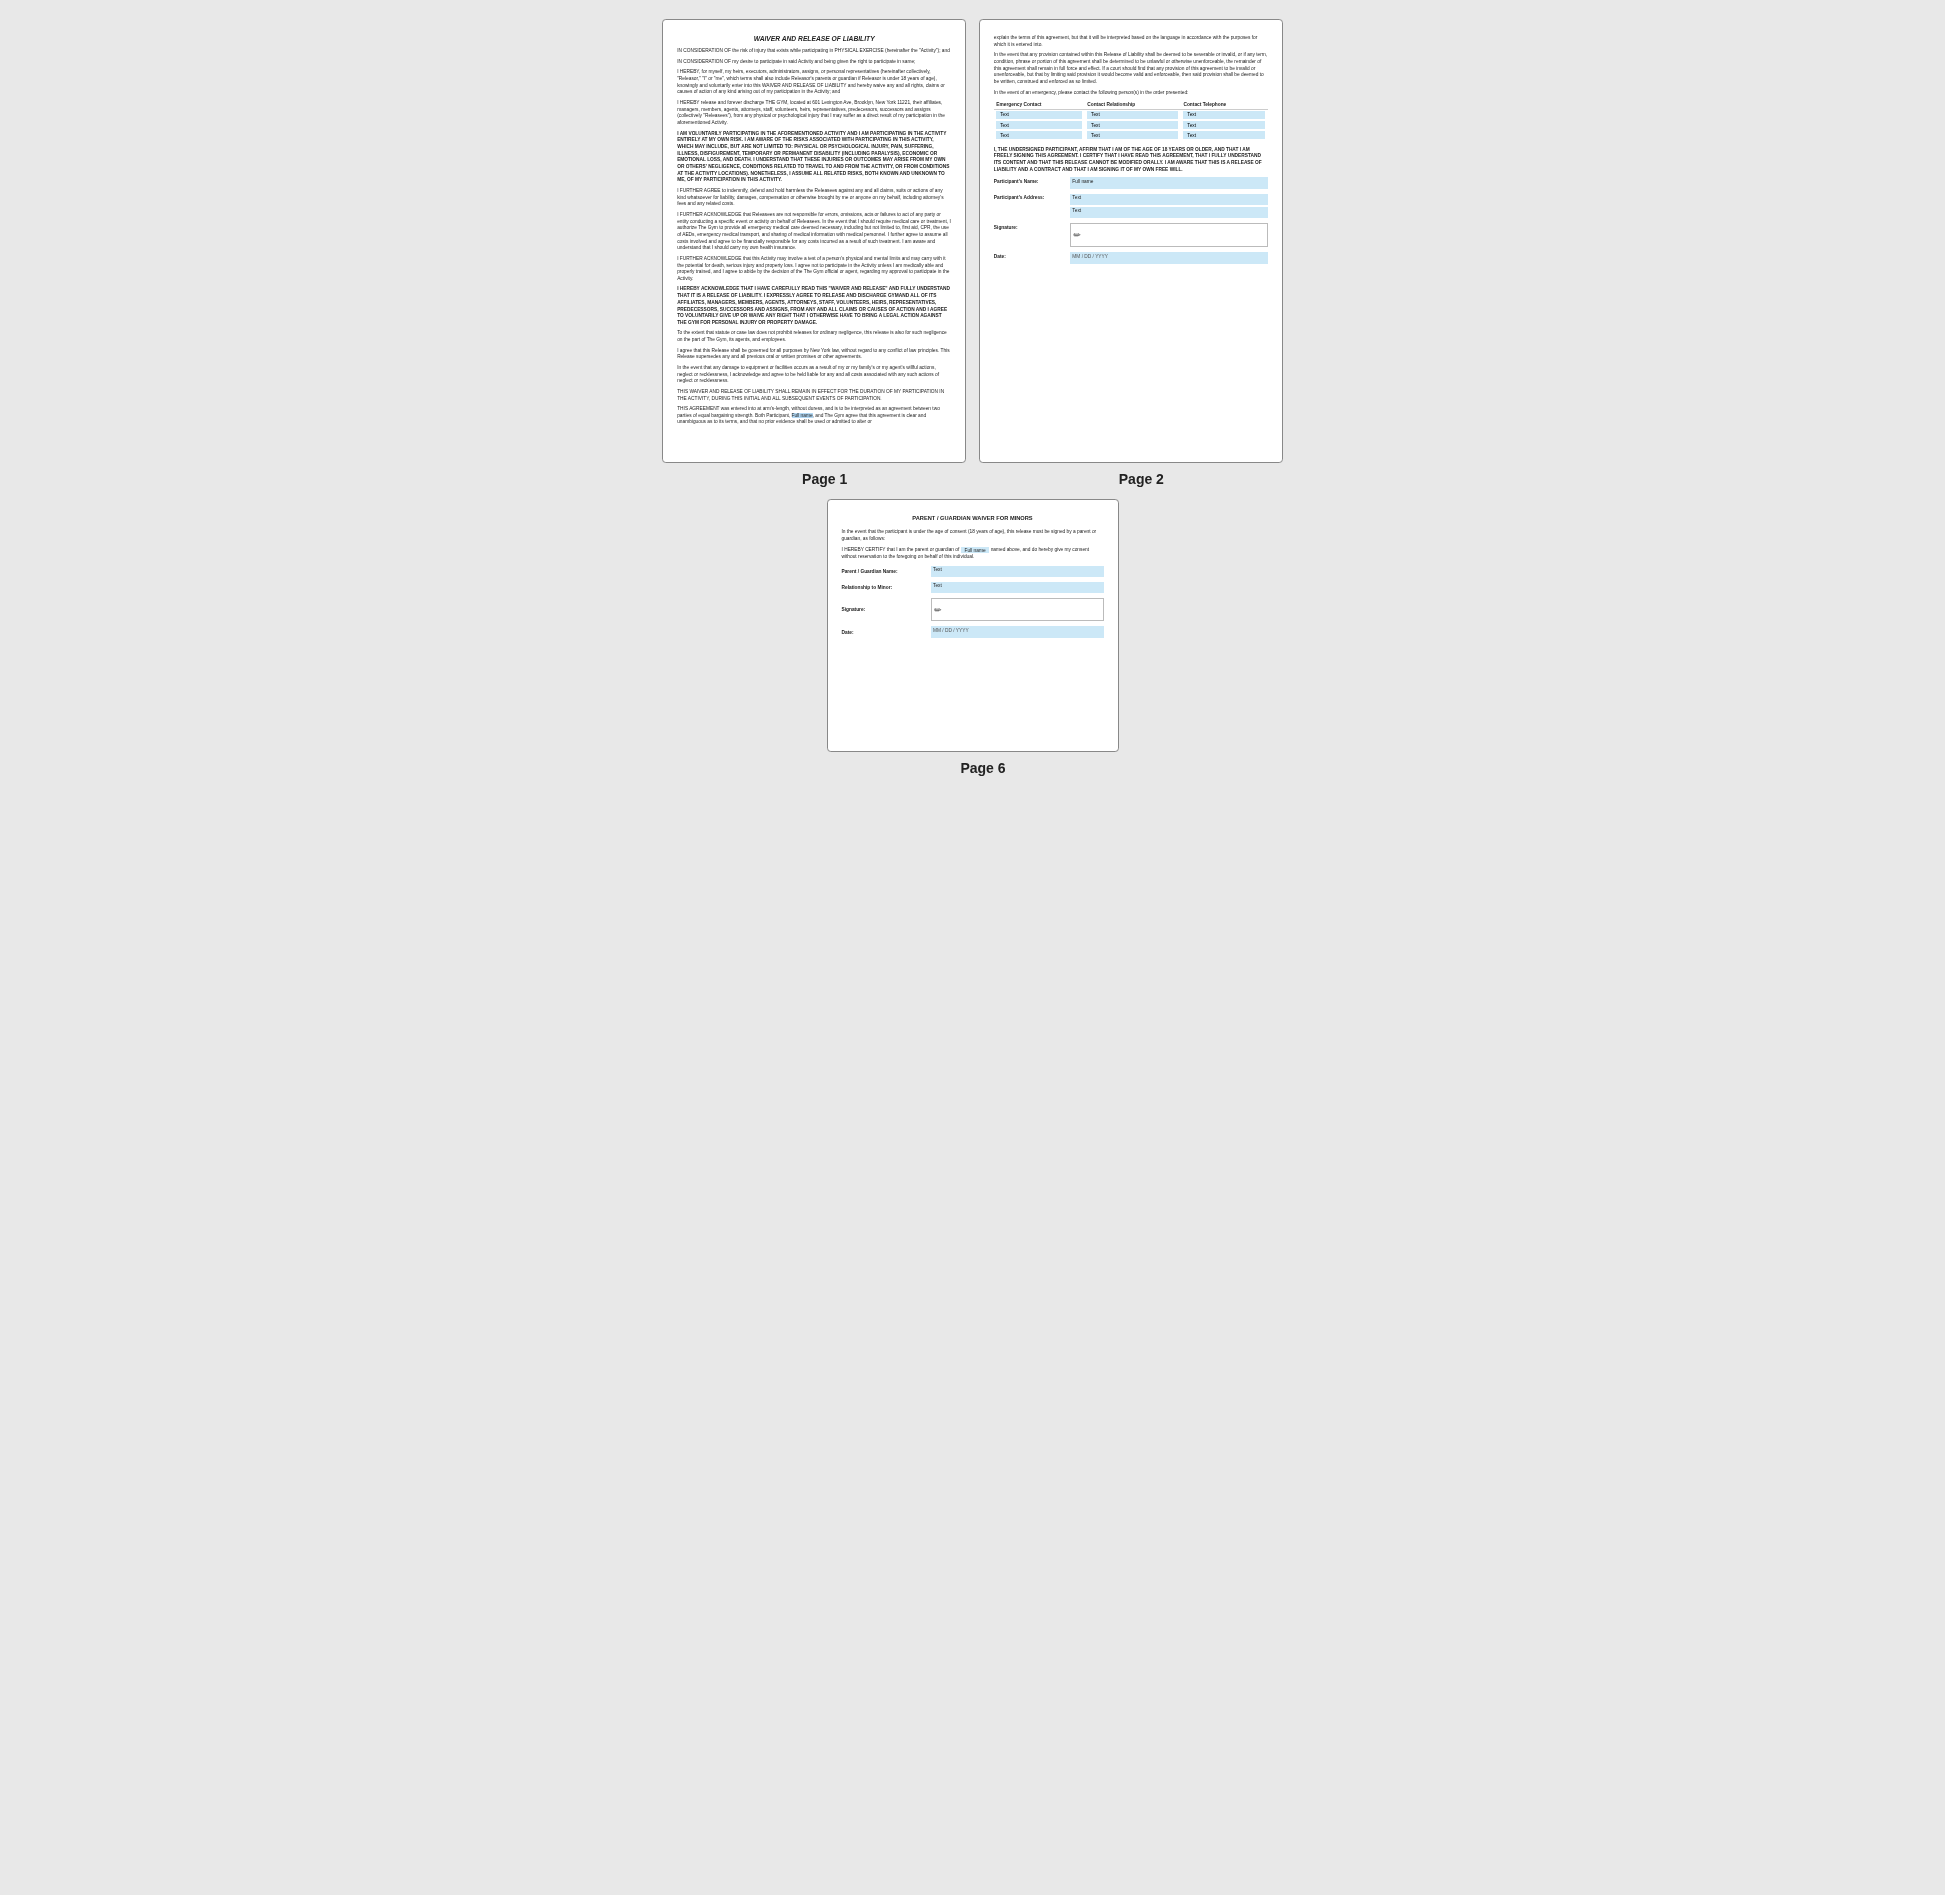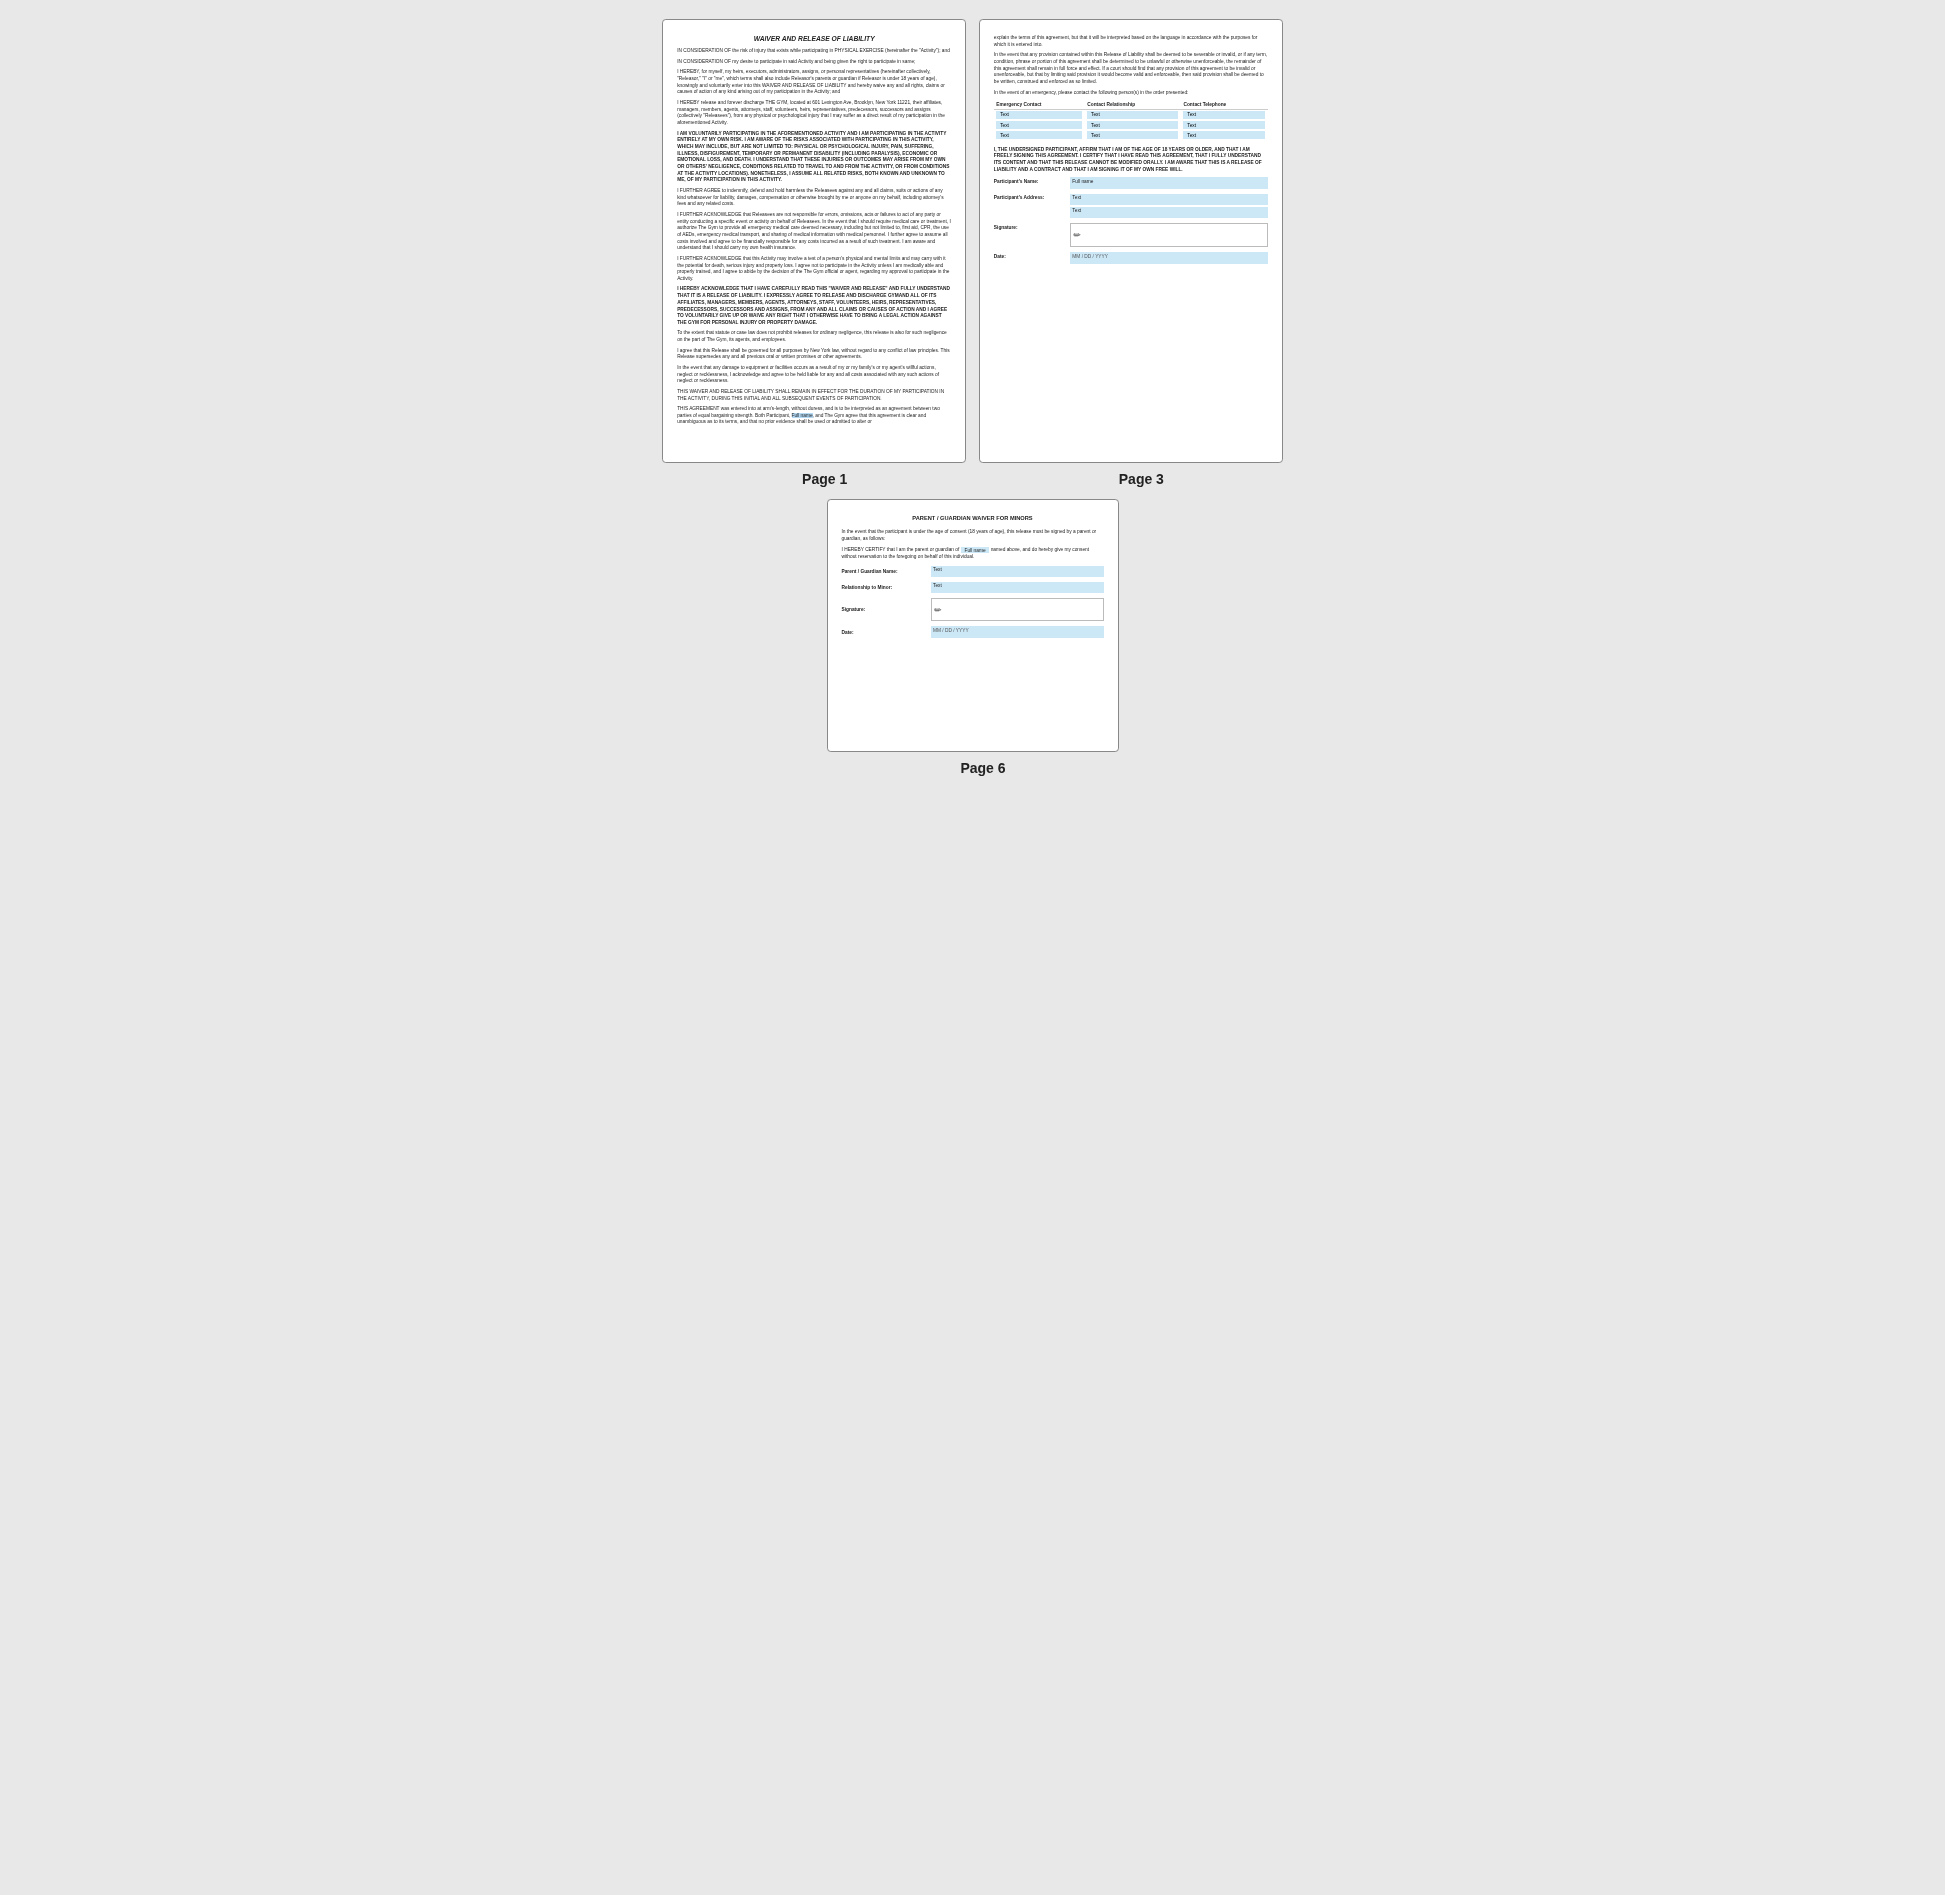--- a/index.html
+++ b/index.html
@@ -358,21 +358,21 @@
         </div>
 
         <div class="sig-row">
           <div class="sig-label">Date:</div>
           <div class="sig-field">
             <div class="date-field">MM / DD / YYYY</div>
           </div>
         </div>
       </div>
     </div>
-    <div class="page-label">Page 3</div>
+    <div class="page-label">Page 2</div>
   </div>
 
 </div>
 
 <div class="page3-row">
   <div class="page-wrapper">
     <div class="page-box page3-box">
       <div>
         <div class="page3-title">PARENT / GUARDIAN WAIVER FOR MINORS</div>
         <div class="page3-body">

